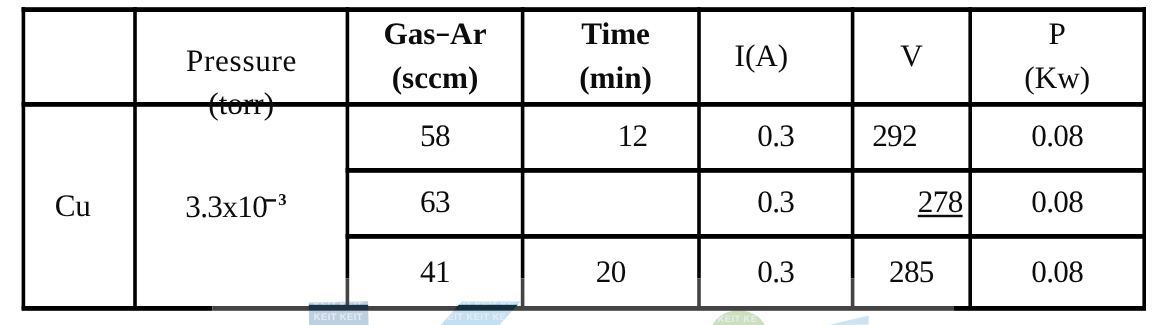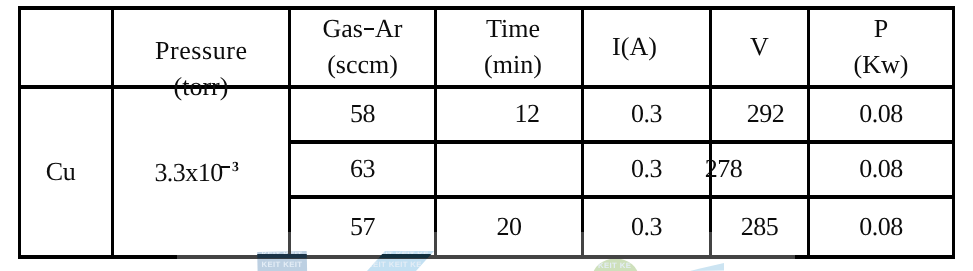--- a/index.html
+++ b/index.html
@@ -85,25 +85,25 @@
   <div class="vline" style="left: 708.5px; top: 6px; height: 226px; background: rgb(0, 0, 0);"></div>
   <div class="vline faded" style="left: 708.5px; top: 232px; height: 26px; background: rgb(68, 68, 68);"></div>
   <div class="vline" style="left: 806.5px; top: 6px; height: 252px; background: rgb(0, 0, 0);"></div>
   <div class="vline" style="left: 951.5px; top: 6px; height: 252px; background: rgb(0, 0, 0);"></div>
 
   <div class="cell" style="left:21px;top:9px;width:90px;height:76px;"></div>
   <div class="cell" style="left:114px;top:9px;width:174px;height:76px;">
     <span class="l1 wide">Pressure</span>
     <span class="l2">(torr)</span>
   </div>
-  <div class="cell" style="left:291px;top:9px;width:143px;height:76px;">
+  <div class="cell" style="left:291px;top:9px;width:143px;height:76px;font-weight:bold;">
     <span class="l1"><span>Gas</span><span class="dash"></span><span>Ar</span></span>
     <span class="l2">(sccm)</span>
   </div>
-  <div class="cell" style="left:437px;top:9px;width:152px;height:76px;">
+  <div class="cell" style="left:437px;top:9px;width:152px;height:76px;font-weight:bold;">
     <span class="l1">Time</span>
     <span class="l2">(min)</span>
   </div>
   <div class="cell" style="left:584px;top:9px;width:101px;height:76px;">
     <span class="l1">I(A)</span>
   </div>
   <div class="cell" style="left:712px;top:9px;width:95px;height:76px;">
     <span class="l1">V</span>
   </div>
   <div class="cell" style="left:810px;top:9px;width:142px;height:76px;">
@@ -114,29 +114,29 @@
   <div class="cell" style="left:21px;top:88px;width:90px;height:167px;">
     <span class="tight">Cu</span>
   </div>
   <div class="cell num" style="left:110px;top:89px;width:174px;height:167px;">
     <span><span>3.3x10</span><span class="supwrap"><span class="supmin"></span><span class="supnum">3</span></span></span>
   </div>
 
   <div class="cell num" style="left:291px;top:88px;width:143px;height:52px;">58</div>
   <div class="cell num" style="left:455px;top:88px;width:144px;height:52px;">12</div>
   <div class="cell num" style="left:584px;top:88px;width:125px;height:52px;">0.3</div>
-  <div class="cell num" style="left:712px;top:88px;width:107px;height:52px;">292</div>
+  <div class="cell num" style="left:692px;top:88px;width:107px;height:52px;">292</div>
   <div class="cell num" style="left:810px;top:88px;width:142px;height:52px;">0.08</div>
 
   <div class="cell num" style="left:291px;top:143px;width:143px;height:52px;">63</div>
   <div class="cell num" style="left:584px;top:143px;width:125px;height:52px;">0.3</div>
-  <div class="cell num" style="left:676px;top:143px;width:95px;height:52px;">278</div>
+  <div class="cell num" style="left:736px;top:143px;width:95px;height:52px;text-decoration:underline;">278</div>
   <div class="cell num" style="left:810px;top:143px;width:142px;height:52px;">0.08</div>
 
-  <div class="cell num" style="left:291px;top:198px;width:143px;height:57px;">57</div>
+  <div class="cell num" style="left:291px;top:198px;width:143px;height:57px;">41</div>
   <div class="cell num" style="left:437px;top:198px;width:144px;height:57px;">20</div>
   <div class="cell num" style="left:584px;top:198px;width:125px;height:57px;">0.3</div>
   <div class="cell num" style="left:712px;top:198px;width:95px;height:57px;">285</div>
   <div class="cell num" style="left:810px;top:198px;width:142px;height:57px;">0.08</div>
 
   <svg class="wmover" width="973" height="271" viewBox="0 0 973 271">
     <g clip-path="url(#wmA)">
       <rect x="250" y="254.0" width="70" height="4.3" fill="#1b3346"></rect>
     </g>
     <g clip-path="url(#wmB)">

